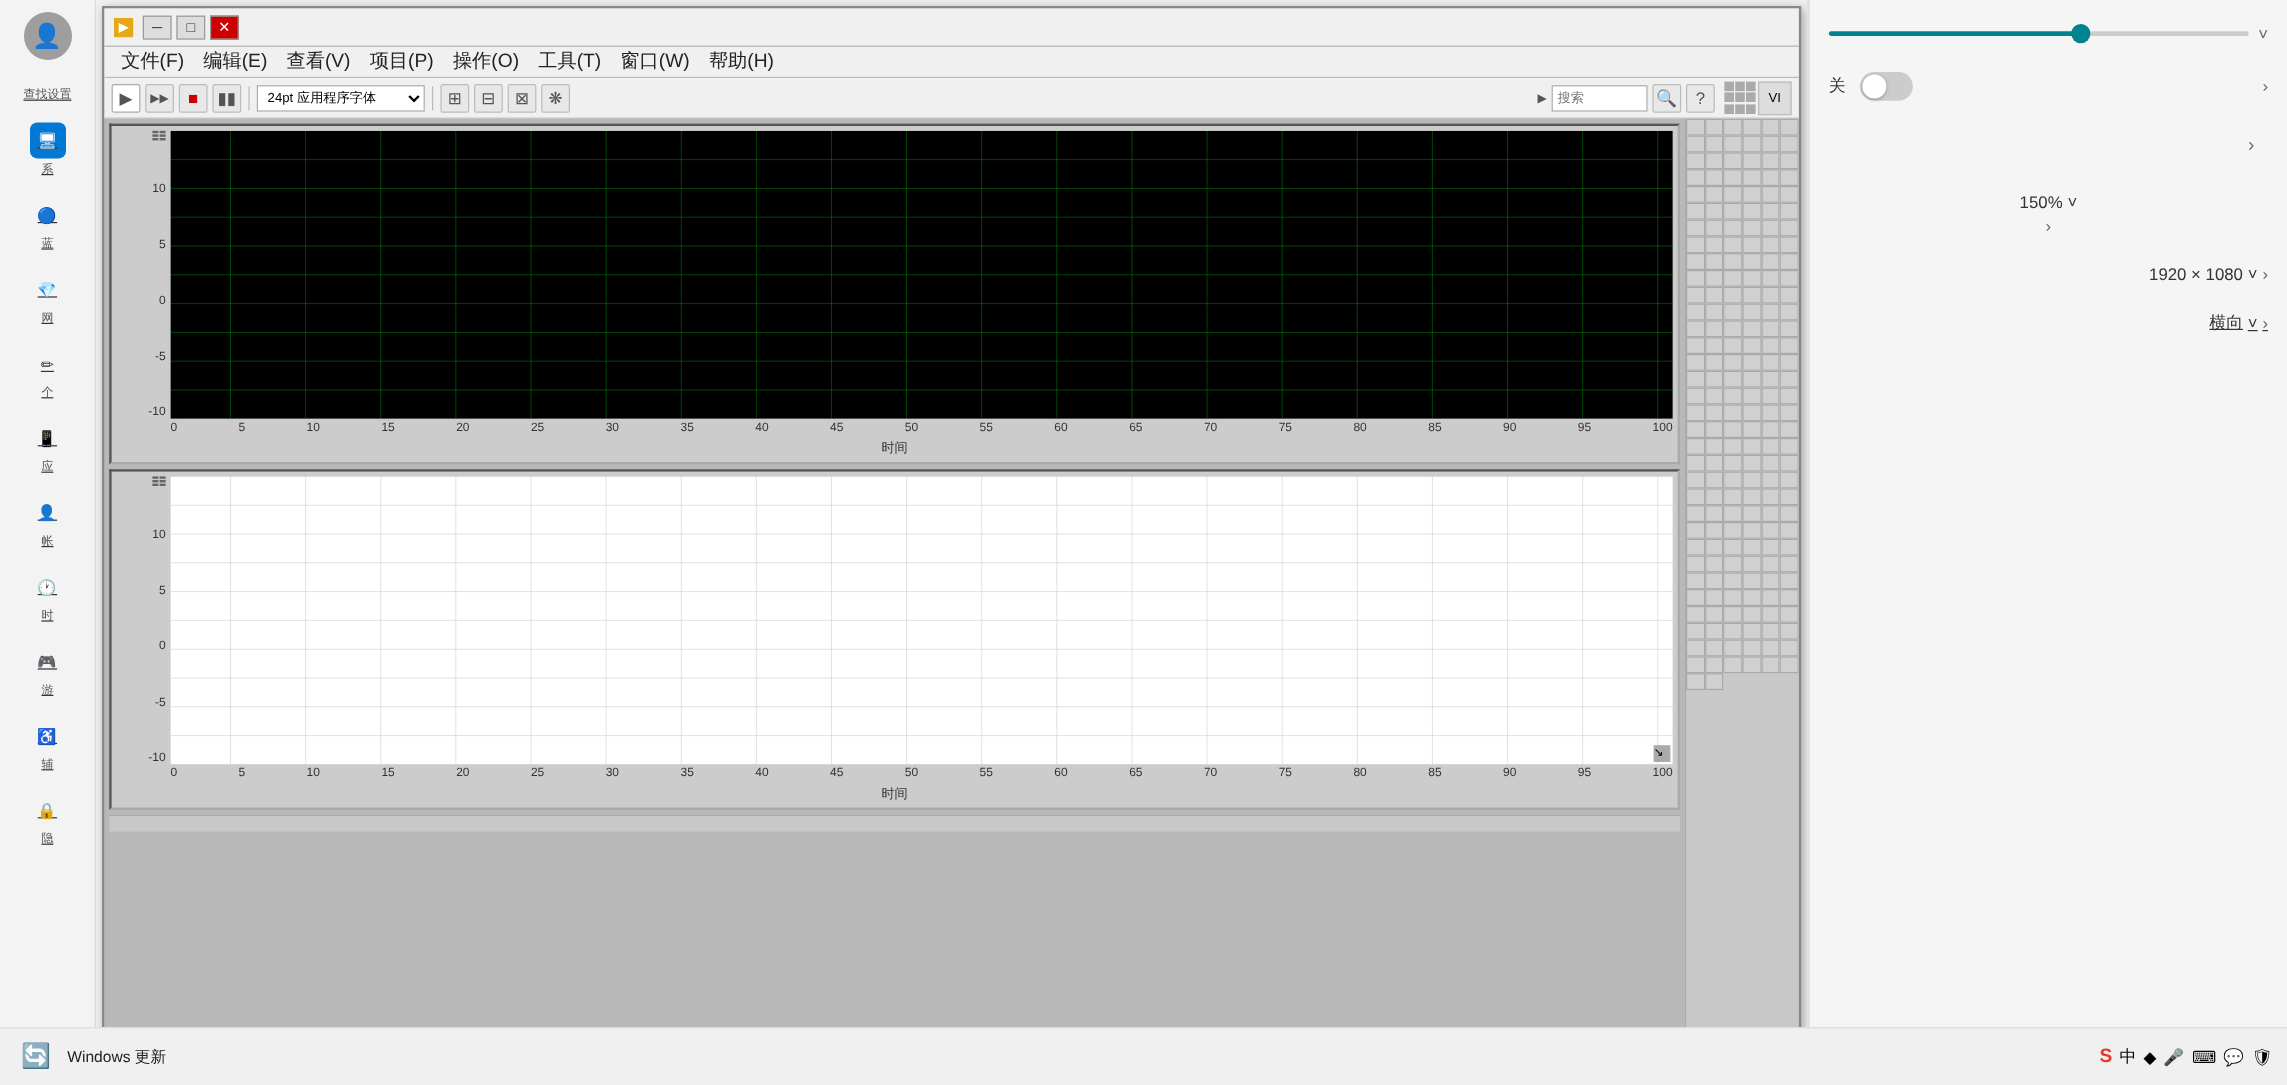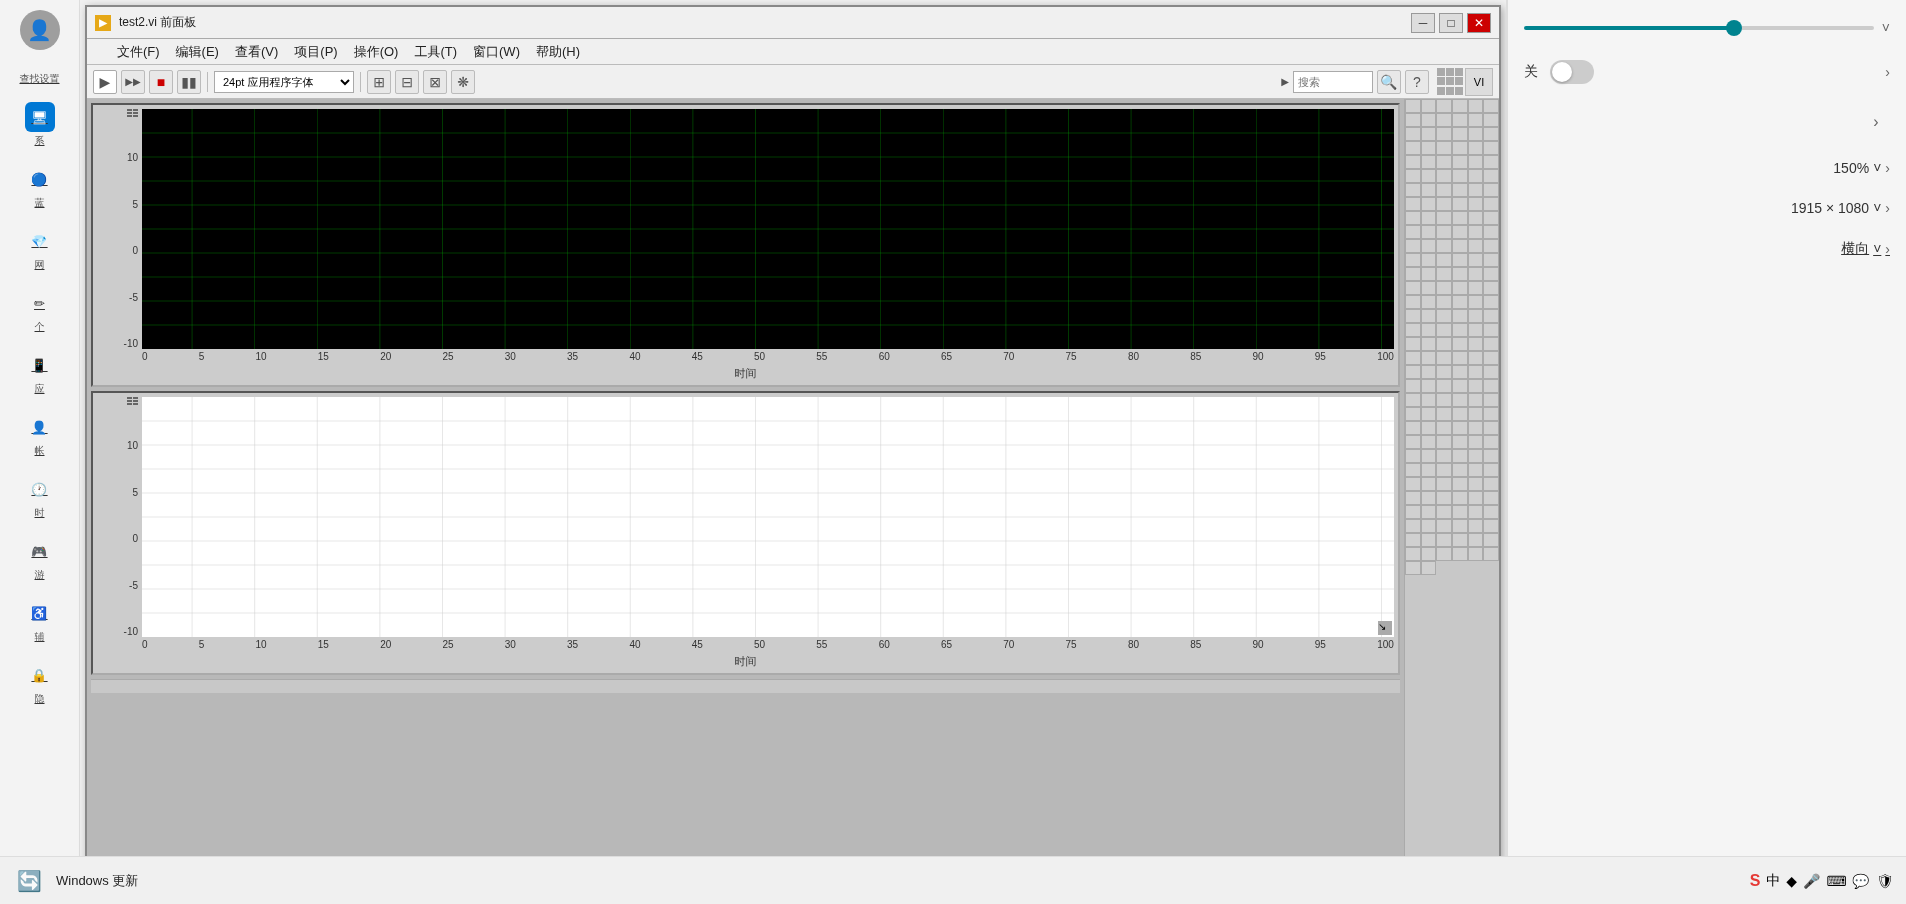--- a/index.html
+++ b/index.html
@@ -127,24 +127,24 @@
       color: #333;
     }
     .lv-title-btn.close { background: #c00; color: white; }
 
     
     .lv-menubar {
       background: #f0f0f0;
       border-bottom: 1px solid #bbb;
       display: flex;
       align-items: center;
-      padding: 2px 24px;
+      padding: 2px 8px;
       height: 26px;
       gap: 4px;
-      font-size: 13px;
+      font-size: 16px;
     }
     .lv-menu-item {
       padding: 2px 6px;
       cursor: pointer;
       color: #222;
       white-space: nowrap;
     }
 
     
     .lv-toolbar {
@@ -385,20 +385,21 @@
     }
 
     
     .setting-row {
       display: flex;
       align-items: center;
       justify-content: flex-end;
       gap: 4px;
       font-size: 14px;
       color: #333;
+      flex-direction: column;
     }
     .setting-dropdown {
       display: flex;
       align-items: center;
       gap: 4px;
       cursor: pointer;
     }
     .setting-arrow {
       color: #666;
       cursor: pointer;
@@ -536,21 +537,20 @@
 </div>
 
 <div class="main-area">
 
   <div class="lv-window">
 
     <div class="lv-titlebar">
       <div class="lv-title-icon">
         <span>▶</span>
       </div>
-      <span class="lv-title-text">test2.vi 前面板</span>
       <div class="lv-title-btns">
         <div class="lv-title-btn">─</div>
         <div class="lv-title-btn">□</div>
         <div class="lv-title-btn close">✕</div>
       </div>
     </div>
 
     <div class="lv-menubar">
       <span class="lv-menu-item">文件(F)</span>
       <span class="lv-menu-item">编辑(E)</span>
@@ -1032,21 +1032,21 @@
   <div class="setting-row">
     <div class="setting-dropdown">
       <span>150%</span>
       <span>˅</span>
     </div>
     <span class="setting-arrow">›</span>
   </div>
 
   <div class="resolution-row">
     <div class="setting-dropdown">
-      <span>1915 × 1080</span>
+      <span>1920 × 1080</span>
       <span>˅</span>
     </div>
     <span class="setting-arrow">›</span>
   </div>
 
   <div class="orientation-row">
     <div class="setting-dropdown">
       <span>横向</span>
       <span>˅</span>
     </div>

